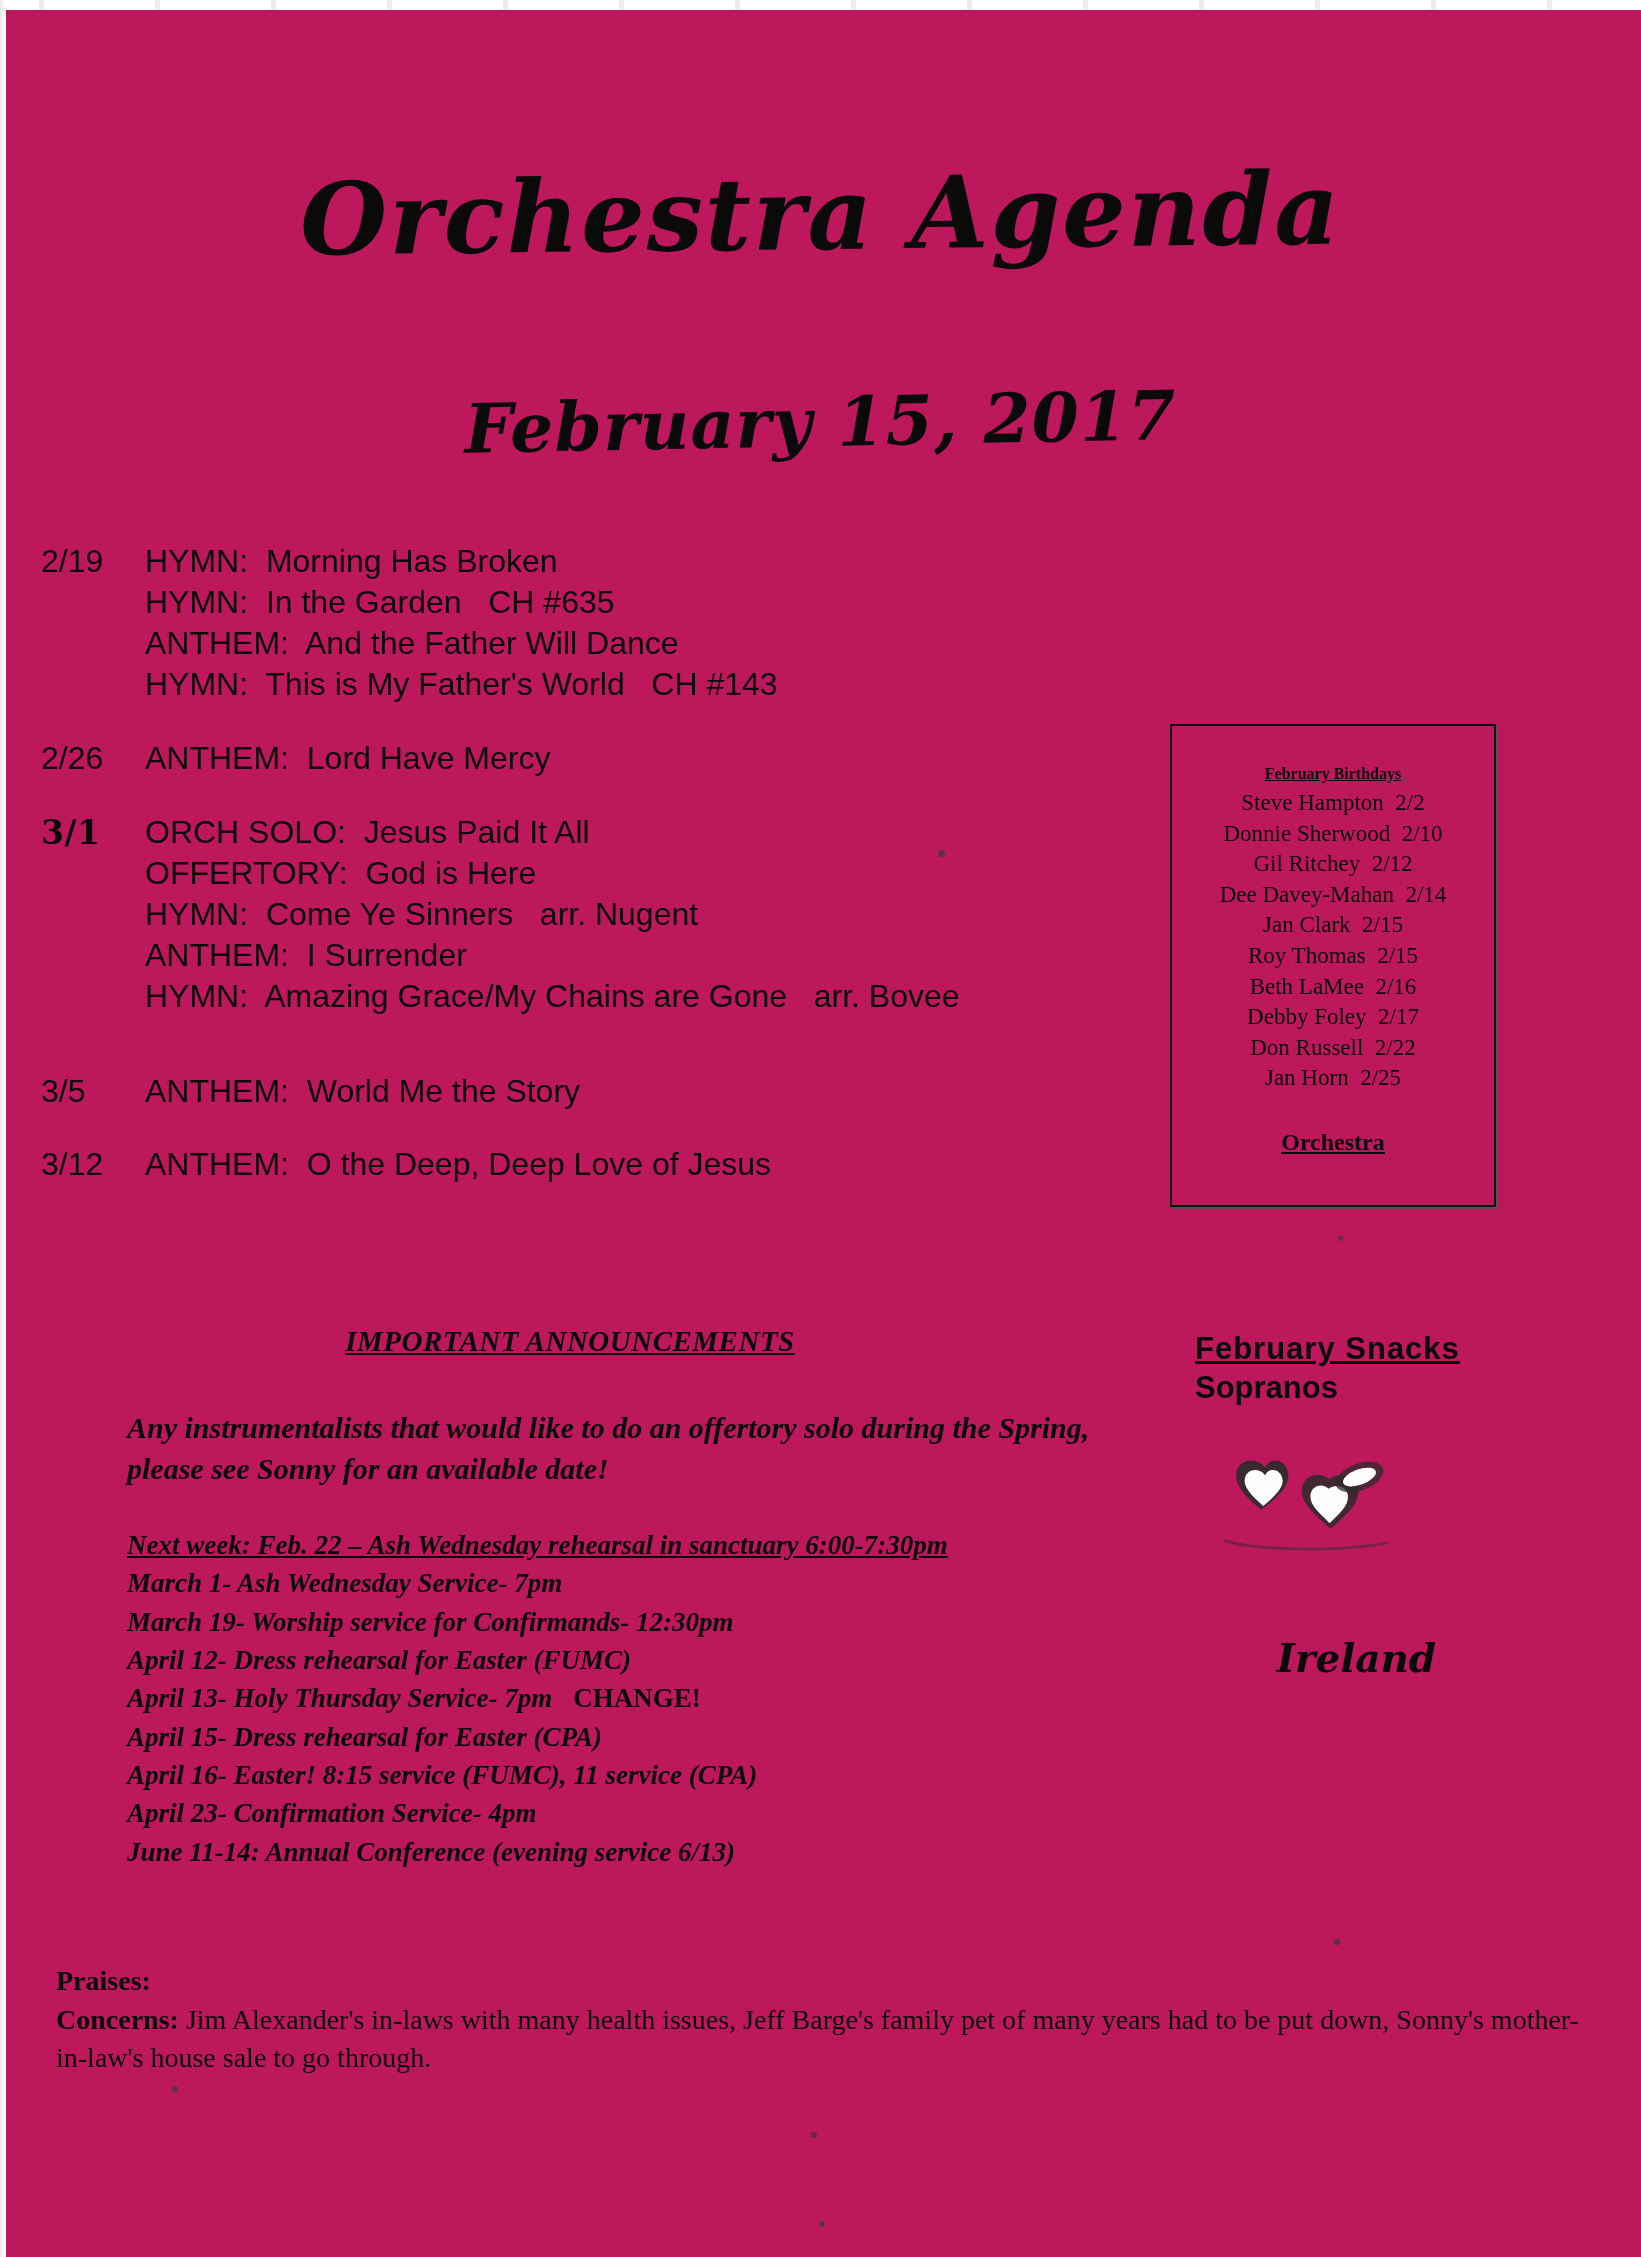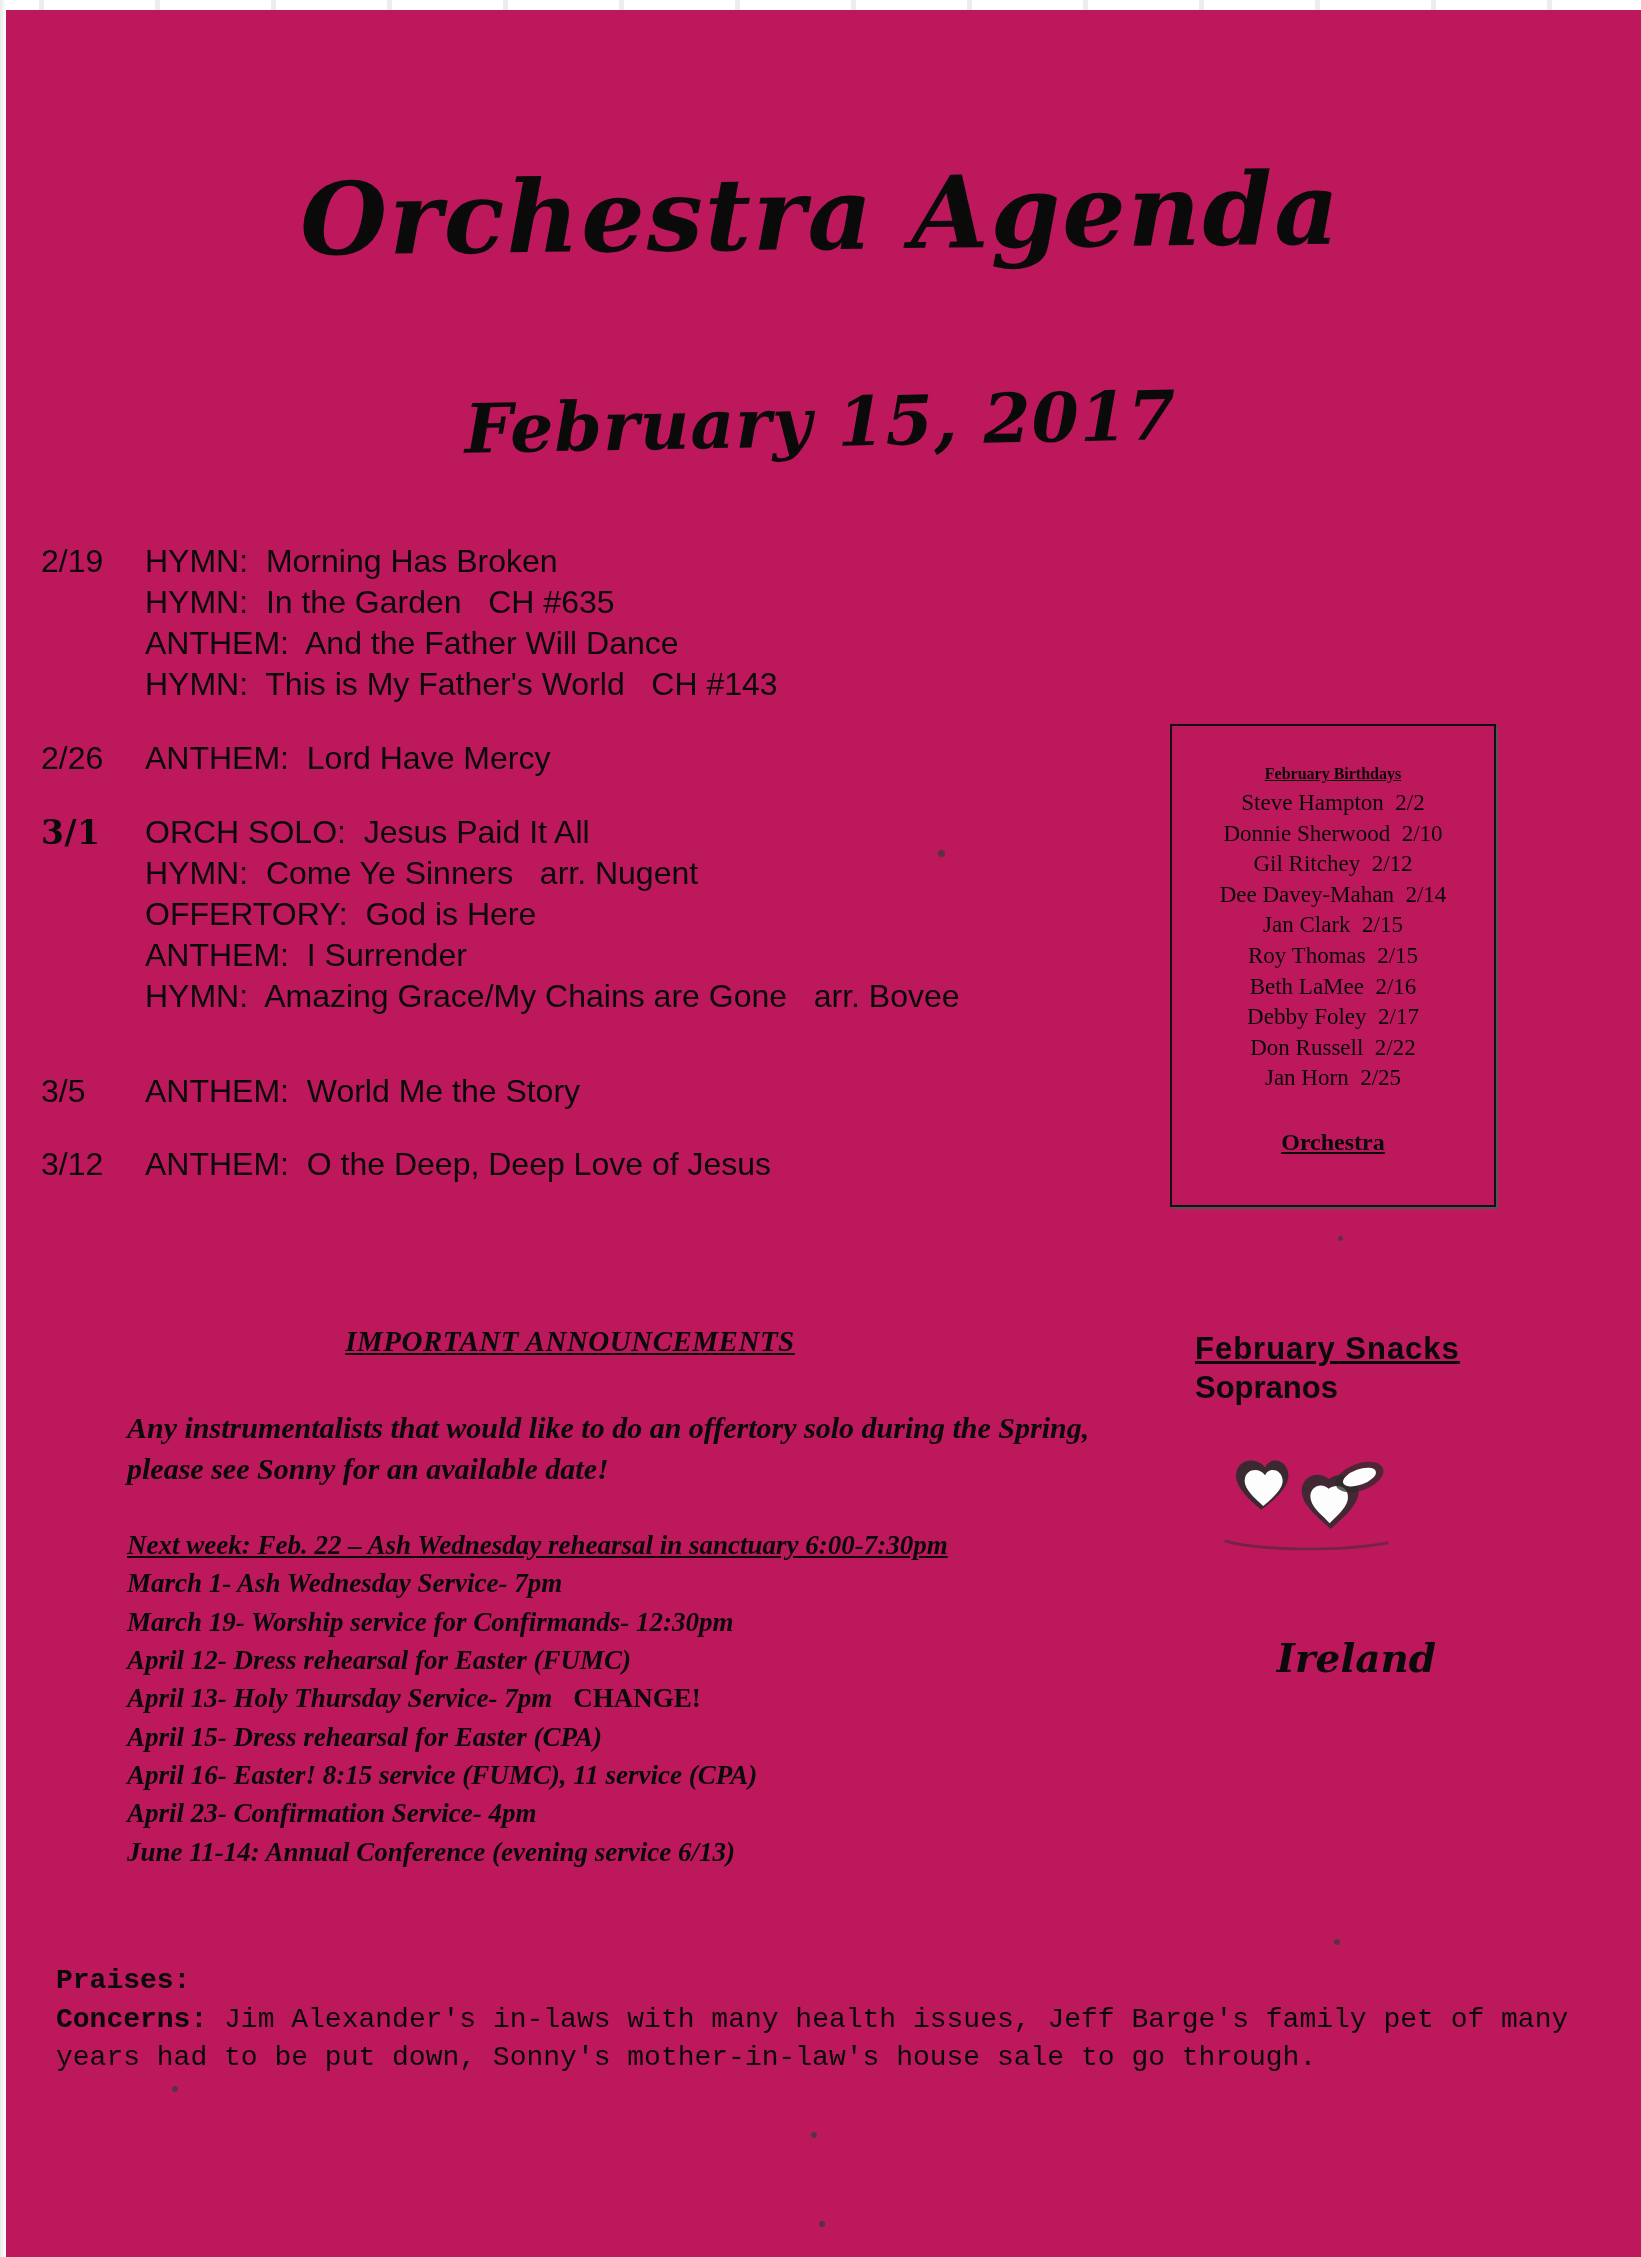--- a/index.html
+++ b/index.html
@@ -193,21 +193,21 @@
     line-height: 1.35;
   }
   .ireland .date { font-size: 37px; letter-spacing: 1px; }
 
   
   .prayers {
     position: absolute;
     top: 1962px;
     left: 56px;
     width: 1545px;
-    font-family: Liberation Mono, monospace;
+    font-family: Liberation Serif, serif;
     font-size: 28px;
     line-height: 1.38;
   }
   .prayers b { font-weight: bold; }
 </style>
 </head>
 <body>
 
 <div class="page">
   <div class="edge-top"></div>
@@ -239,22 +239,22 @@
       <div class="sched-date">2/26</div>
       <div class="sched-lines">
         <div class="sched-line">ANTHEM:  Lord Have Mercy</div>
       </div>
     </div>
 
     <div class="sched-block ash" style="margin-top:33px;">
       <div class="sched-date">3/1</div>
       <div class="sched-lines">
         <div class="sched-line">ORCH SOLO:  Jesus Paid It All</div>
+        <div class="sched-line">OFFERTORY:  God is Here</div>
         <div class="sched-line">HYMN:  Come Ye Sinners   arr. Nugent</div>
-        <div class="sched-line">OFFERTORY:  God is Here</div>
         <div class="sched-line">ANTHEM:  I Surrender</div>
         <div class="sched-line">HYMN:  Amazing Grace/My Chains are Gone   arr. Bovee</div>
       </div>
     </div>
 
     <div class="sched-block" style="margin-top:54px;align-items:flex-end;">
       <div class="sched-date">3/5</div>
       <div class="sched-lines">
         <div class="sched-line">ANTHEM:  World Me the Story</div>
       </div>

